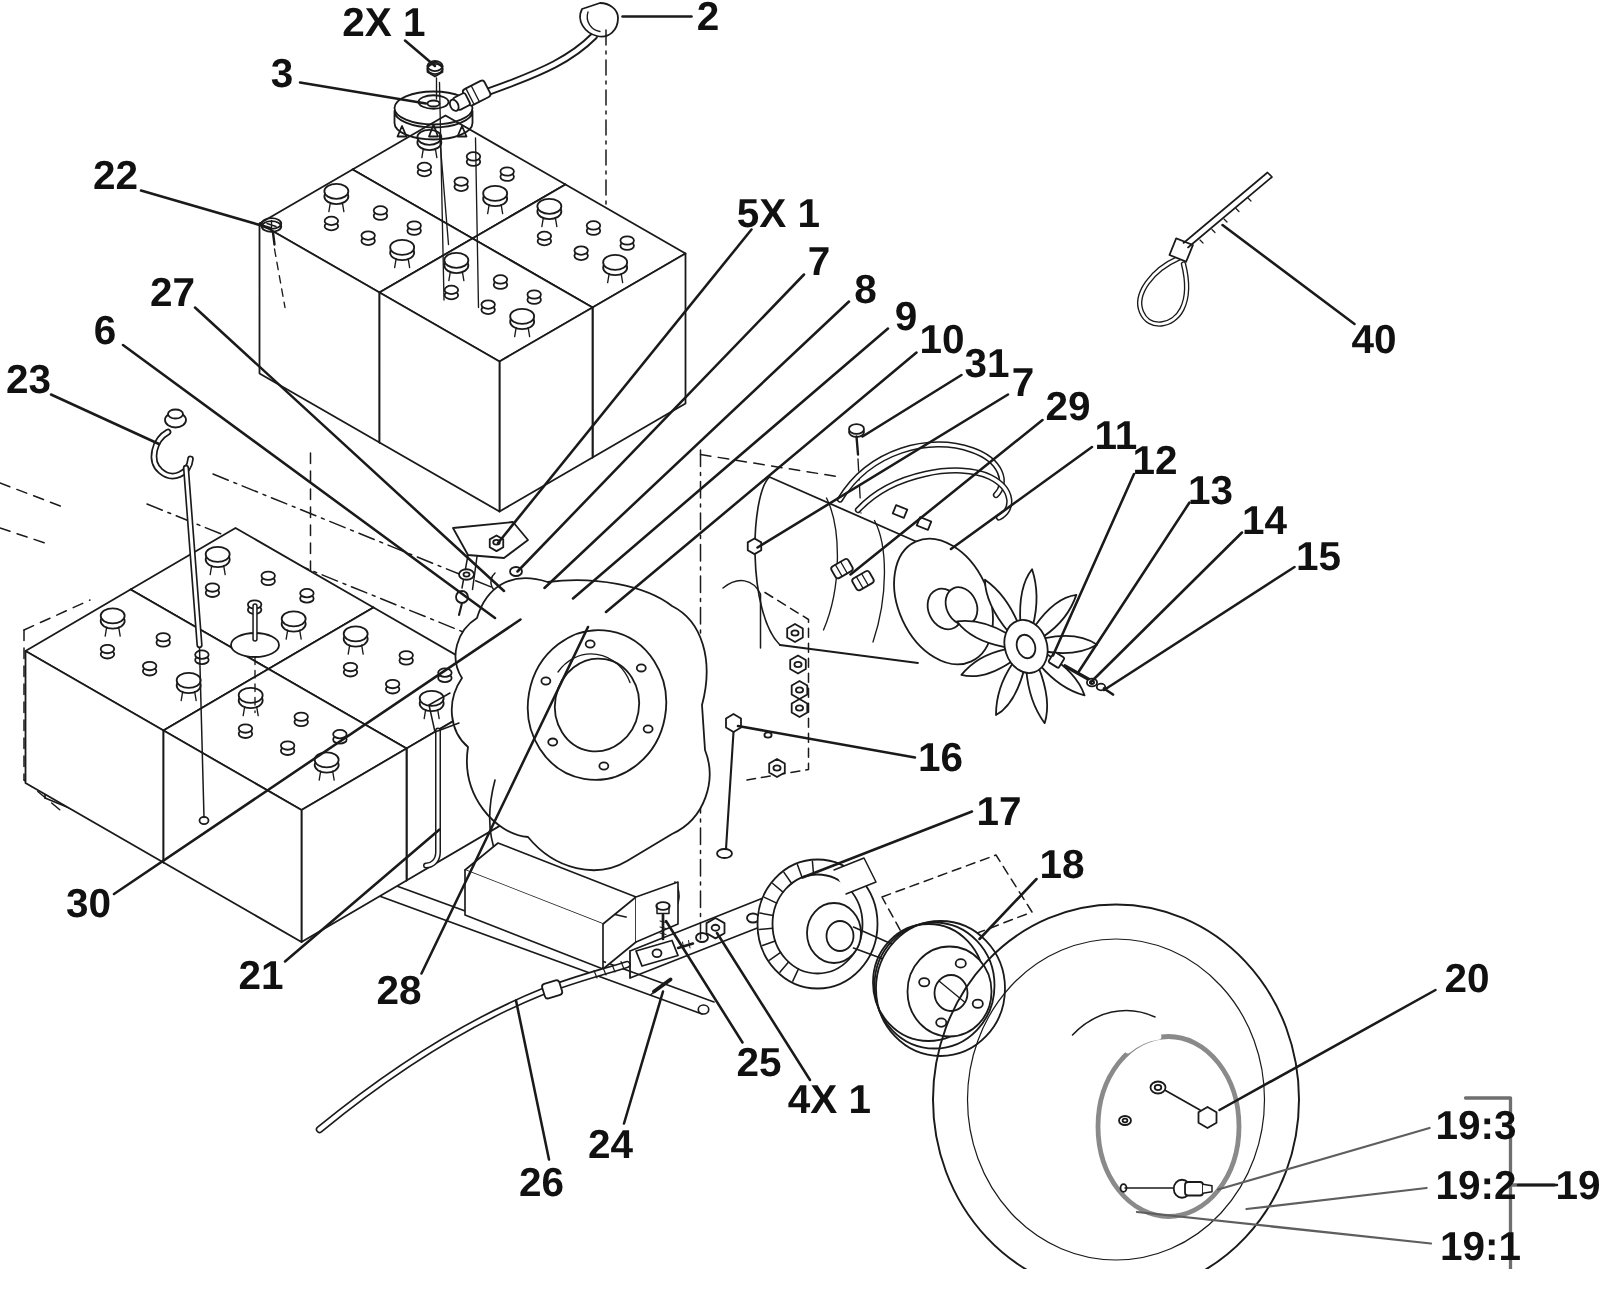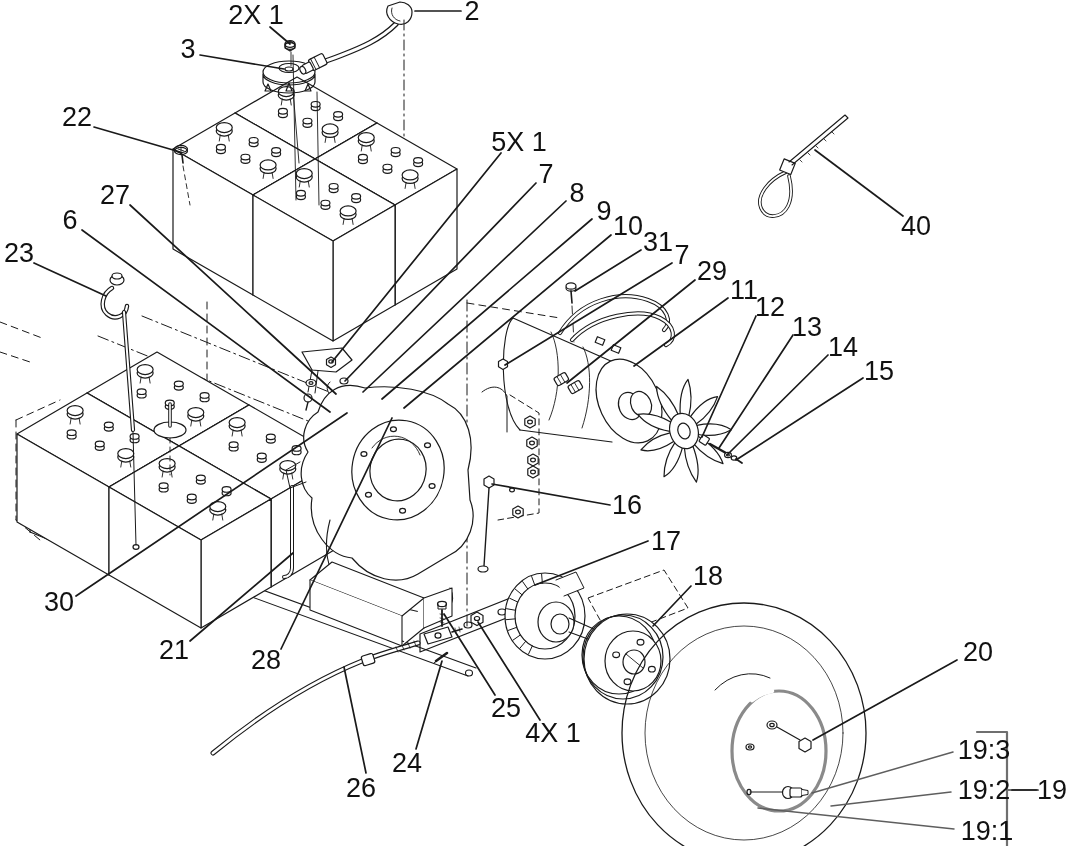--- a/index.html
+++ b/index.html
@@ -1,16 +1,16 @@
 <!DOCTYPE html>
 <html><head>
 <meta charset="utf-8">
 <style>
   html,body{margin:0;padding:0;background:#ffffff;}
-  .stage{position:relative;width:1068px;height:846px;background:#fff;overflow:hidden;}
+  .stage{position:relative;width:1068px;height:846px;background:#fff;overflow:hidden;font-weight:bold;}
   svg{display:block;}
   text.callout{font-family:"Liberation Sans","DejaVu Sans",sans-serif;fill:#111111;}
 </style>
 </head>
 <body>
 
 <div class="stage">
 <svg id="art" width="1068" height="862" viewBox="0 0 1068 862" fill="none" stroke="#1a1a1a" stroke-width="1.2" stroke-linecap="round" stroke-linejoin="round">
 
   <g stroke-width="1">

